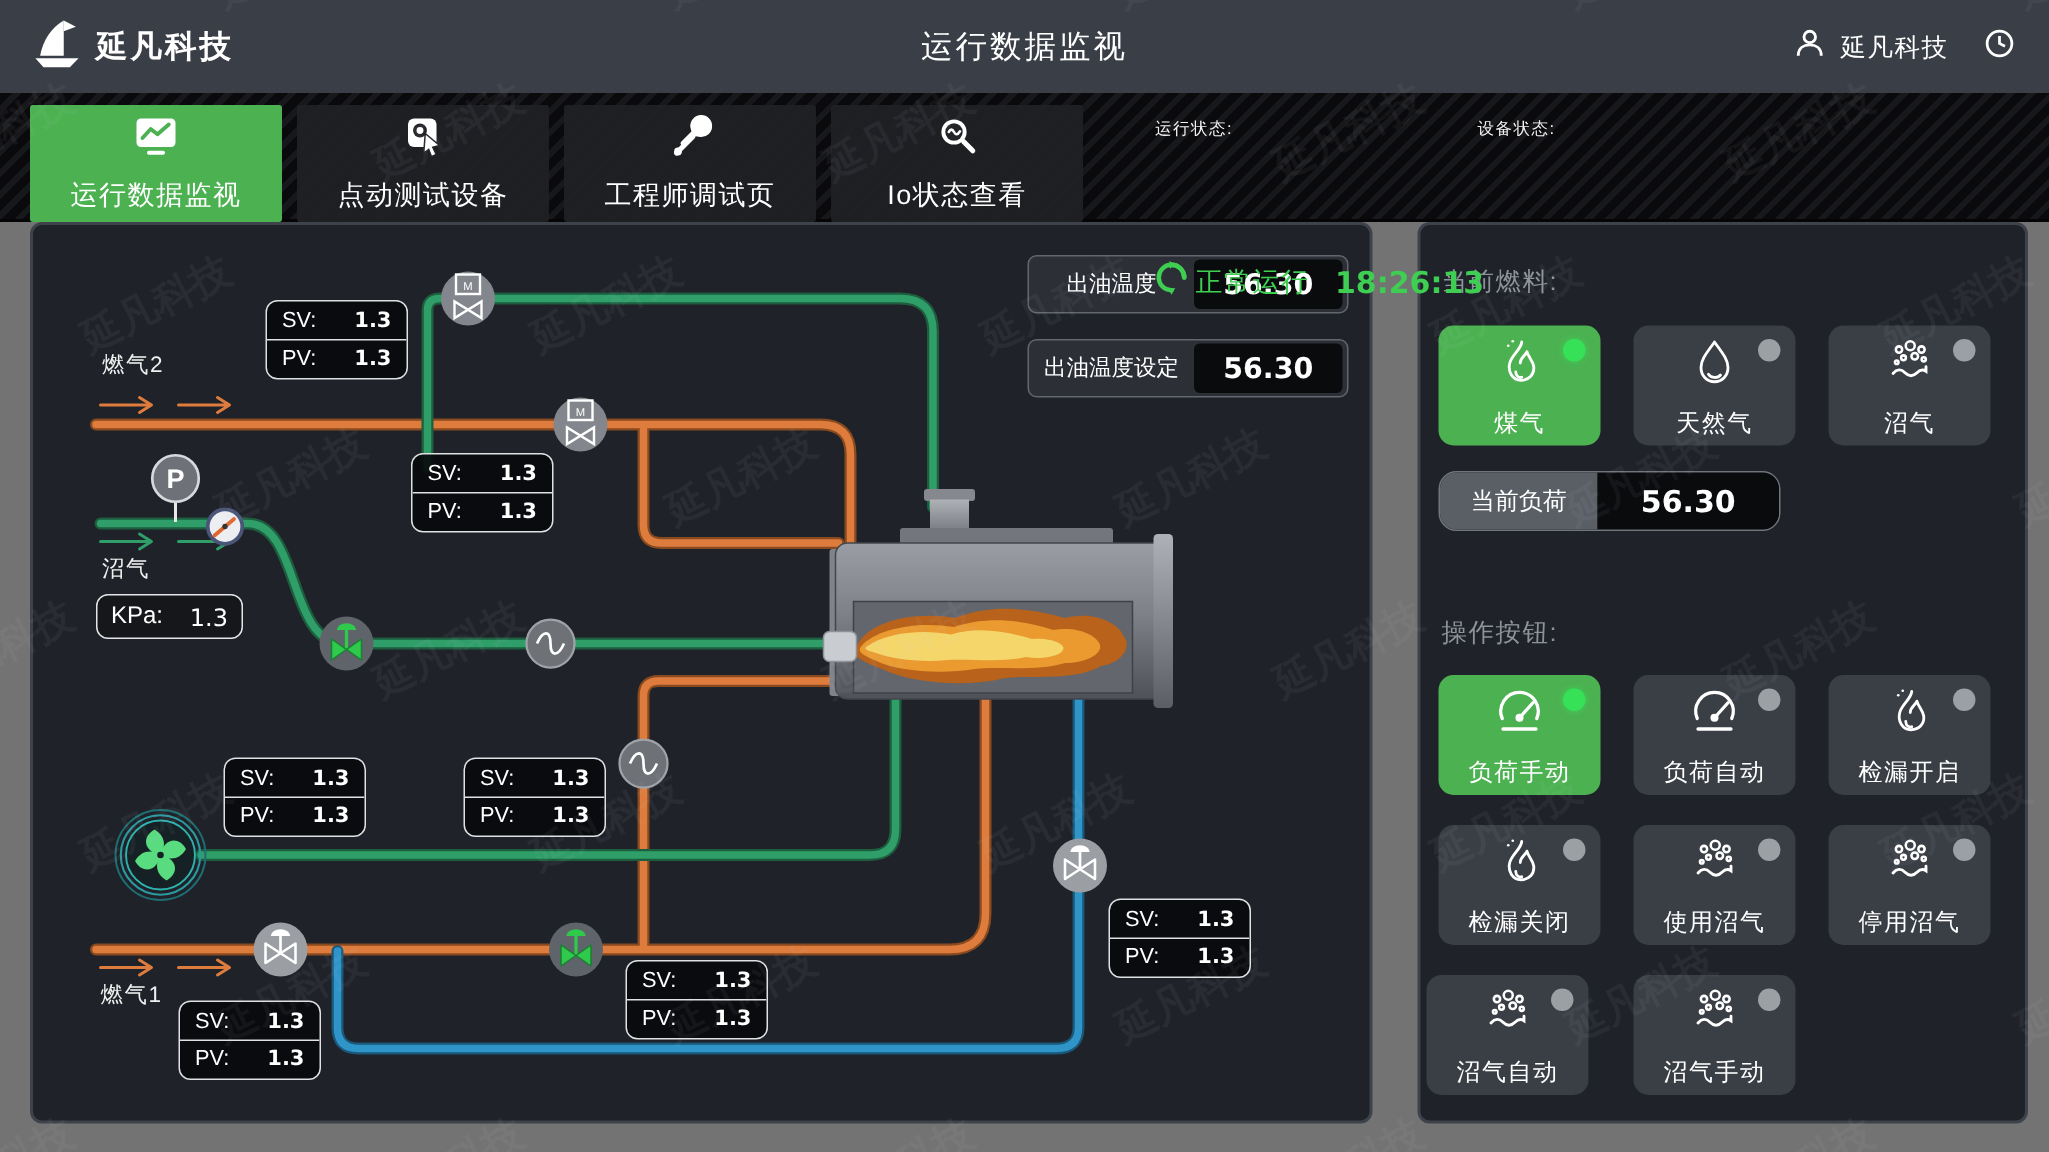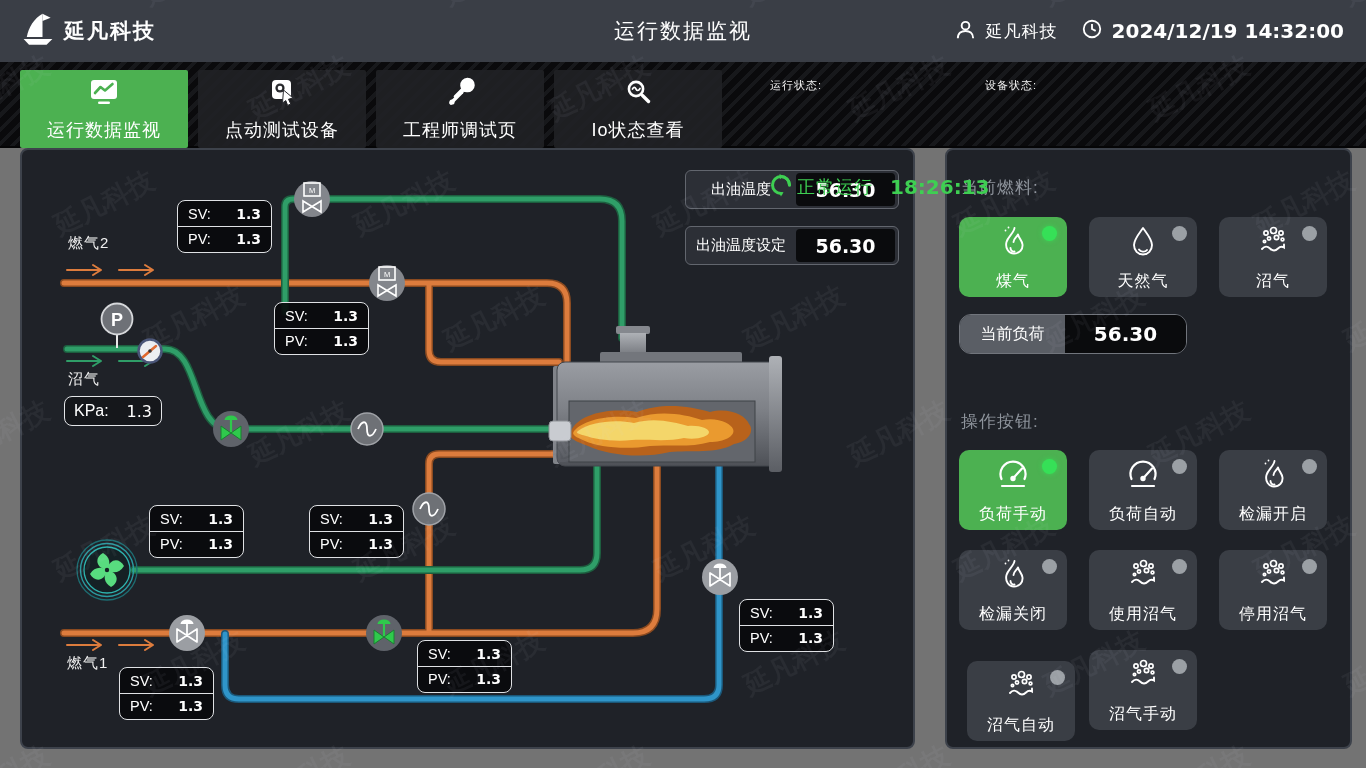--- a/index.html
+++ b/index.html
@@ -93,21 +93,20 @@
             <path d="M4 21 C4 15.5 8 13.5 12 13.5 C16 13.5 20 15.5 20 21"></path>
         </svg>
       </span>
       <span class="user-name">延凡科技</span>
       <span>
         <svg width="22" height="22" viewBox="0 0 24 24" fill="none" stroke="#fff" stroke-width="2">
           <circle cx="12" cy="12" r="9"></circle>
             <path d="M12 6.5 V12 L16 14"></path>
         </svg>
       </span>
-      <span class="datetime">2024/12/19 14:32:00</span>
     </div>
   </header>
 
   <nav class="tabbar">
     <div id="tabs">
         <div class="tab active" style="left: 20px;">
           <span class="tab-icon"><svg width="32" height="30" viewBox="0 0 32 30">
               <rect x="3" y="3" width="26" height="19" rx="3" fill="#fff"></rect>
               <path d="M7 16 L12.5 10 L17 13.5 L24.5 7" fill="none" stroke="#4cb151" stroke-width="2.6" stroke-linecap="round" stroke-linejoin="round"></path>
               <rect x="10" y="24.5" width="12" height="2.6" rx="1.3" fill="#fff"></rect>
@@ -497,21 +496,21 @@
               <circle cx="20.5" cy="8.5" r="3"></circle>
               <circle cx="28" cy="11" r="2.1"></circle>
               <circle cx="16" cy="16.5" r="1.6"></circle>
               <circle cx="23.5" cy="15.5" r="2.2"></circle>
               <circle cx="29.5" cy="17.5" r="1.4"></circle>
               <circle cx="11.5" cy="19.5" r="1.2"></circle>
               <path d="M9 27 Q13 22.5 17 26.5 Q21 30.5 25 26.5 Q28 23.5 31 25.5 L31 22.5" stroke-width="1.9"></path>
             </svg></span>
           <span class="lbl">停用沼气</span>
         </div>
-        <div class="hmi-btn" style="left: 20px; top: 500px; margin-top: 11px;">
+        <div class="hmi-btn" style="left: 4px; top: 500px;">
           <span class="btn-dot"></span>
           <span><svg width="40" height="40" viewBox="0 0 40 40" fill="none" stroke="#fff" stroke-width="1.7" stroke-linecap="round">
               <circle cx="13" cy="11" r="2.1"></circle>
               <circle cx="20.5" cy="8.5" r="3"></circle>
               <circle cx="28" cy="11" r="2.1"></circle>
               <circle cx="16" cy="16.5" r="1.6"></circle>
               <circle cx="23.5" cy="15.5" r="2.2"></circle>
               <circle cx="29.5" cy="17.5" r="1.4"></circle>
               <circle cx="11.5" cy="19.5" r="1.2"></circle>
               <path d="M9 27 Q13 22.5 17 26.5 Q21 30.5 25 26.5 Q28 23.5 31 25.5 L31 22.5" stroke-width="1.9"></path>

